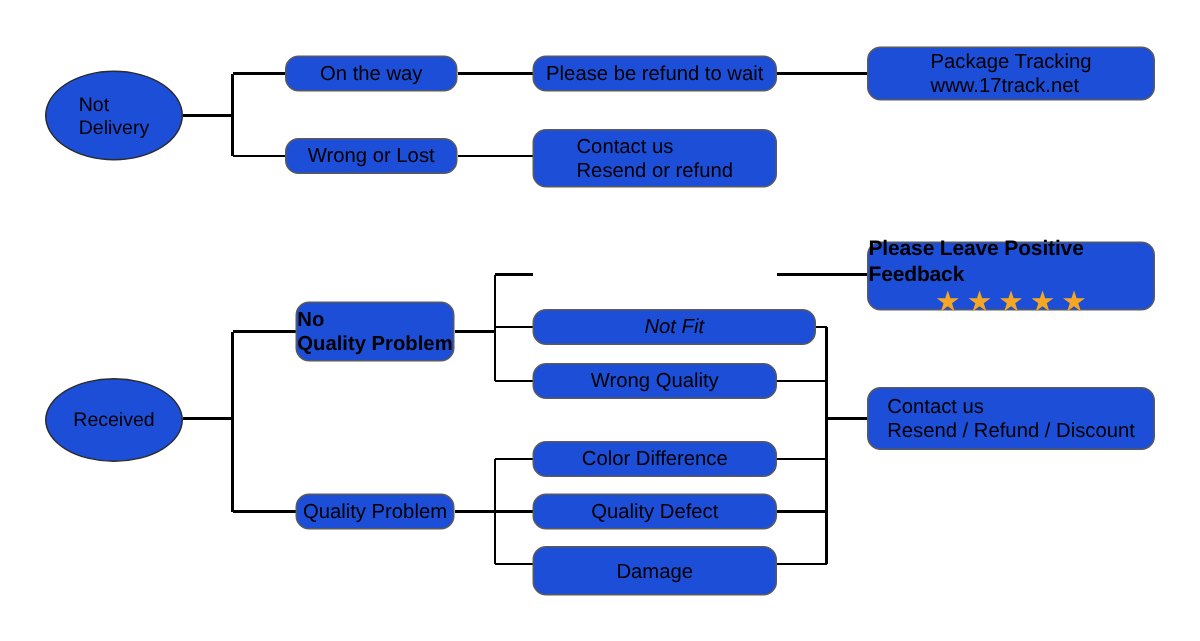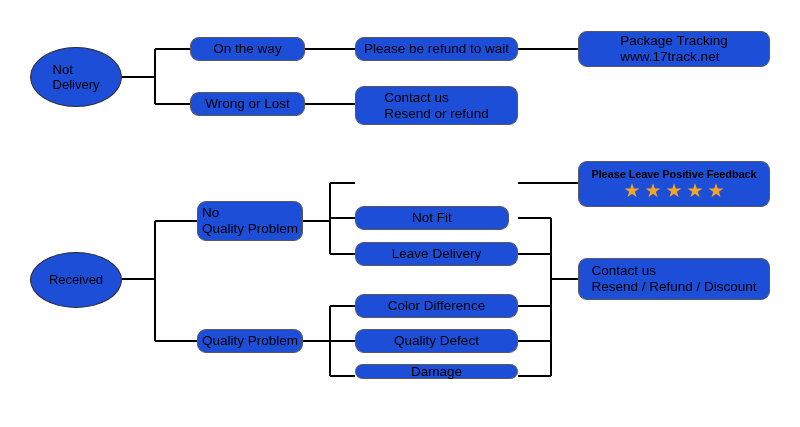--- a/index.html
+++ b/index.html
@@ -47,21 +47,21 @@
   .rbox {
     border: 1.3px solid #5a5a5a;
     border-radius: 9px;
     font-size: 13.5px;
   }
   .stack {
     flex-direction: column;
     justify-content: center;
   }
   .fb-title {
-    font-size: 11px;
+    font-size: 14px;
     font-weight: bold;
     letter-spacing: -0.1px;
   }
   .stars {
     display: flex;
     gap: 4px;
     margin-top: 1px;
     line-height: 1;
   }
   .star {
@@ -125,35 +125,35 @@
   <div class="node rbox" style="left:355px; top:37px; width:163px; height:24px;">Please be refund to wait</div>
 
   <div class="node rbox" style="left:578px; top:31px; width:192px; height:36px;">Package Tracking
 www.17track.net</div>
 
   <div class="node rbox" style="left:355px; top:86px; width:163px; height:39px;">Contact us
 Resend or refund</div>
 
   <div class="node oval" style="left:30px; top:252px; width:92px; height:56px;">Received</div>
 
-  <div class="node rbox" style="left:197px; top:201px; width:106px; height:40px;">No
+  <div class="node rbox" style="left:197px; top:201px; width:106px; height:40px;font-weight:bold;">No
 Quality Problem</div>
 
   <div class="node rbox" style="left:197px; top:329px; width:106px; height:24px;">Quality Problem</div>
 
 
-  <div class="node rbox" style="left:355px; top:206px; width:154px; height:24px;">Not Fit</div>
+  <div class="node rbox" style="left:355px; top:206px; width:189px; height:24px;font-style:italic;">Not Fit</div>
 
-  <div class="node rbox" style="left:355px; top:242px; width:163px; height:24px;">Leave Delivery</div>
+  <div class="node rbox" style="left:355px; top:242px; width:163px; height:24px;">Wrong Quality</div>
 
   <div class="node rbox" style="left:355px; top:294px; width:163px; height:24px;">Color Difference</div>
 
   <div class="node rbox" style="left:355px; top:329px; width:163px; height:24px;">Quality Defect</div>
 
-  <div class="node rbox" style="left:355px; top:364px; width:163px; height:15px;">Damage</div>
+  <div class="node rbox" style="left:355px; top:364px; width:163px; height:33px;">Damage</div>
 
   <div class="node rbox stack" style="left:578px; top:161px; width:192px; height:46px;">
     <div class="fb-title">Please Leave Positive Feedback</div>
     <div class="stars">
       <span class="star" style="color: rgb(245, 166, 35);">★</span>
       <span class="star" style="color: rgb(245, 166, 35);">★</span>
       <span class="star" style="color: rgb(245, 166, 35);">★</span>
       <span class="star" style="color: rgb(245, 166, 35);">★</span>
       <span class="star" style="color: rgb(245, 166, 35);">★</span>
     </div>

